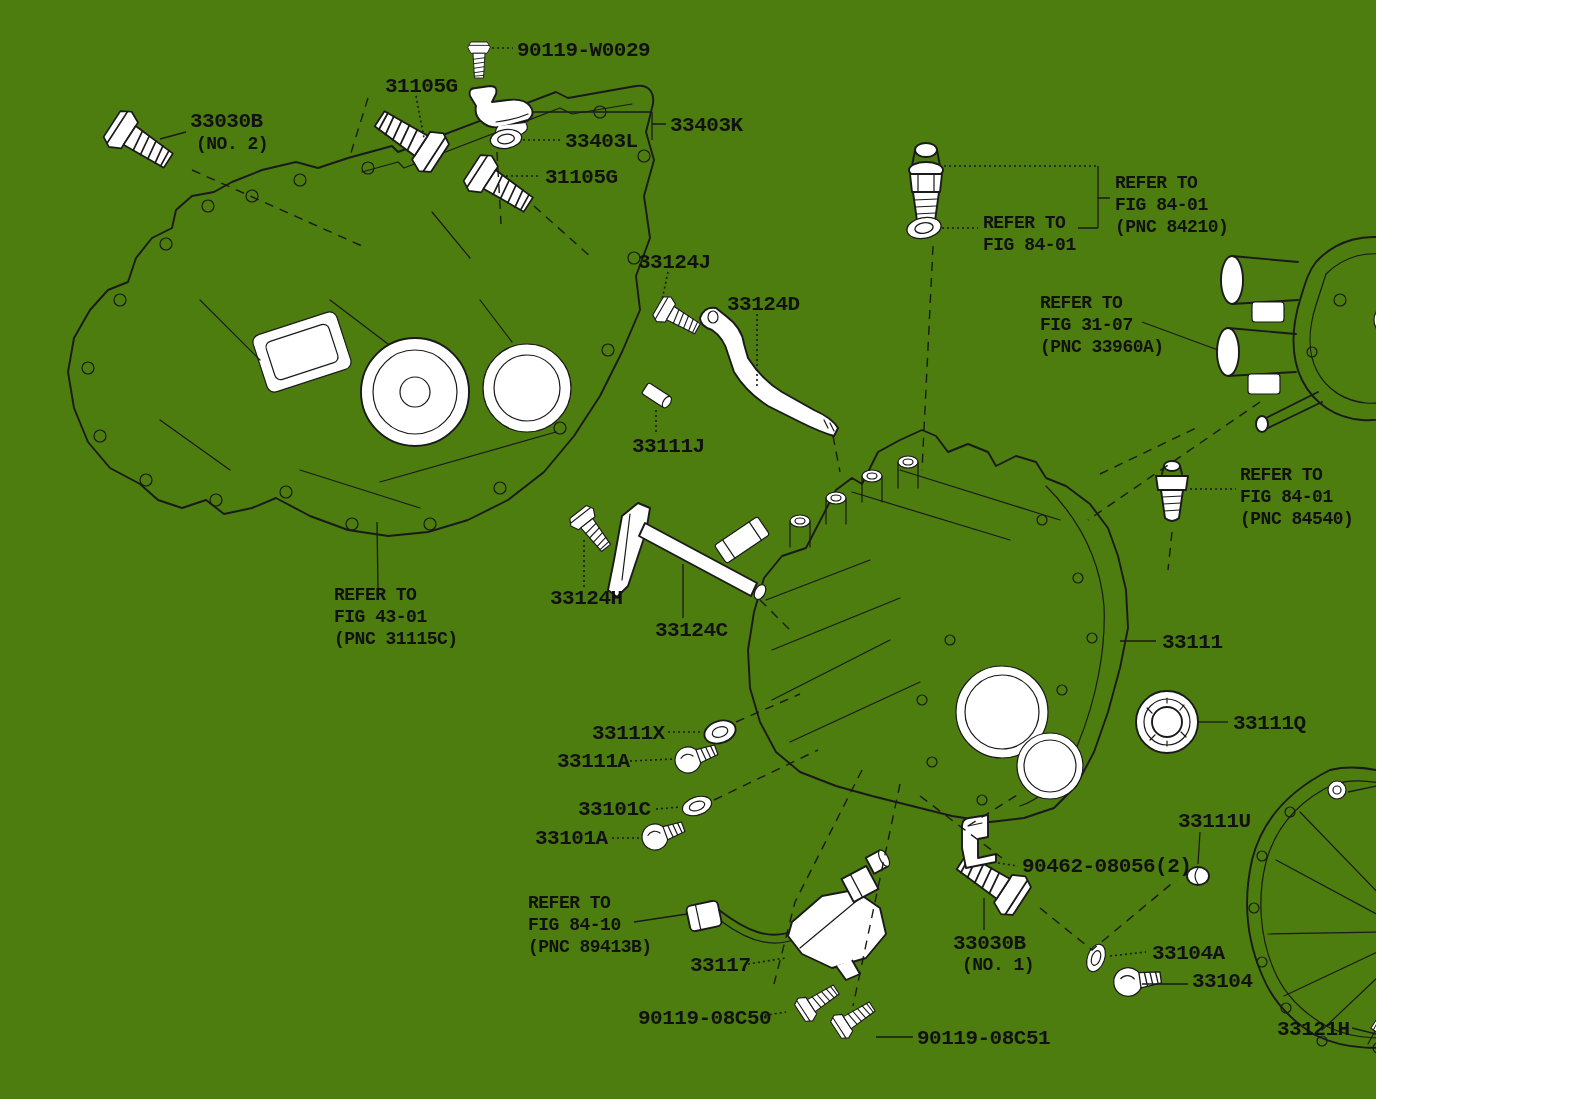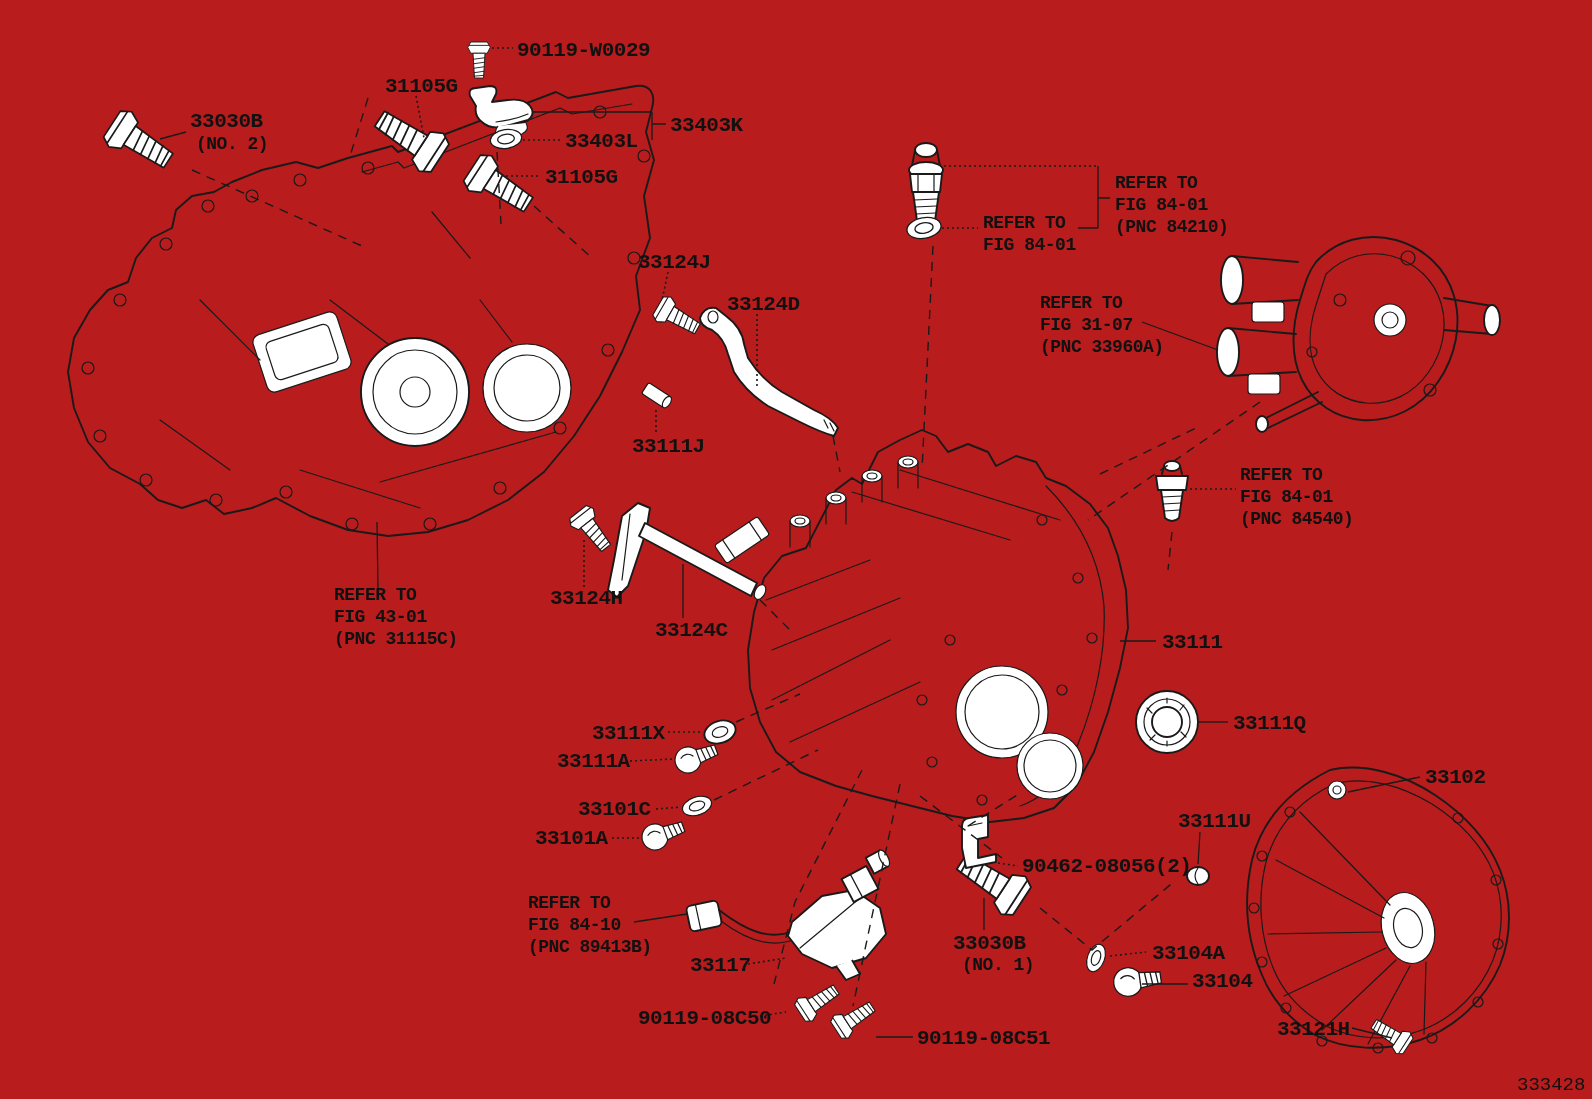--- a/index.html
+++ b/index.html
@@ -1,16 +1,16 @@
 <!DOCTYPE html>
 <html><head>
 <meta charset="utf-8">
 <style>
   html,body{margin:0;padding:0;background:#fff;}
-  .canvas{position:relative;width:1592px;height:1099px;background:#b91c1c;overflow:hidden;}
+  .canvas{position:relative;width:1376px;height:1099px;background:#4d7c0f;overflow:hidden;}
   svg{position:absolute;left:0;top:0;}
   .ol{fill:none;stroke:#1a1a1a;stroke-width:1.9;stroke-linejoin:round;stroke-linecap:round;}
   .dt{fill:none;stroke:#1a1a1a;stroke-width:1.2;stroke-linejoin:round;stroke-linecap:round;}
   .fw{fill:#ffffff;stroke:#1a1a1a;stroke-width:1.9;stroke-linejoin:round;}
   .fwd{fill:#ffffff;stroke:#1a1a1a;stroke-width:1.2;stroke-linejoin:round;}
   .dash{fill:none;stroke:#1a1a1a;stroke-width:1.4;stroke-dasharray:9 7;}
   .ldr{fill:none;stroke:#1a1a1a;stroke-width:1.3;}
   .ldot{fill:none;stroke:#1a1a1a;stroke-width:1.6;stroke-dasharray:2 3;}
   .pn{font-family:"Liberation Mono","DejaVu Sans Mono",monospace;font-weight:bold;font-size:21px;fill:#111;letter-spacing:-0.5px;}
   .rf{font-family:"Liberation Mono","DejaVu Sans Mono",monospace;font-weight:bold;font-size:18px;fill:#111;letter-spacing:-0.5px;}

